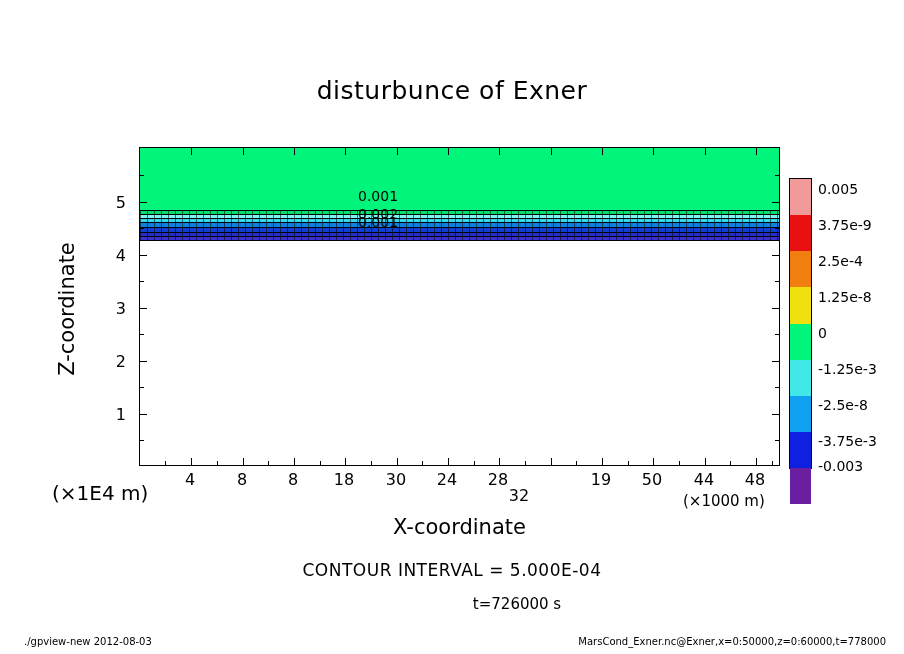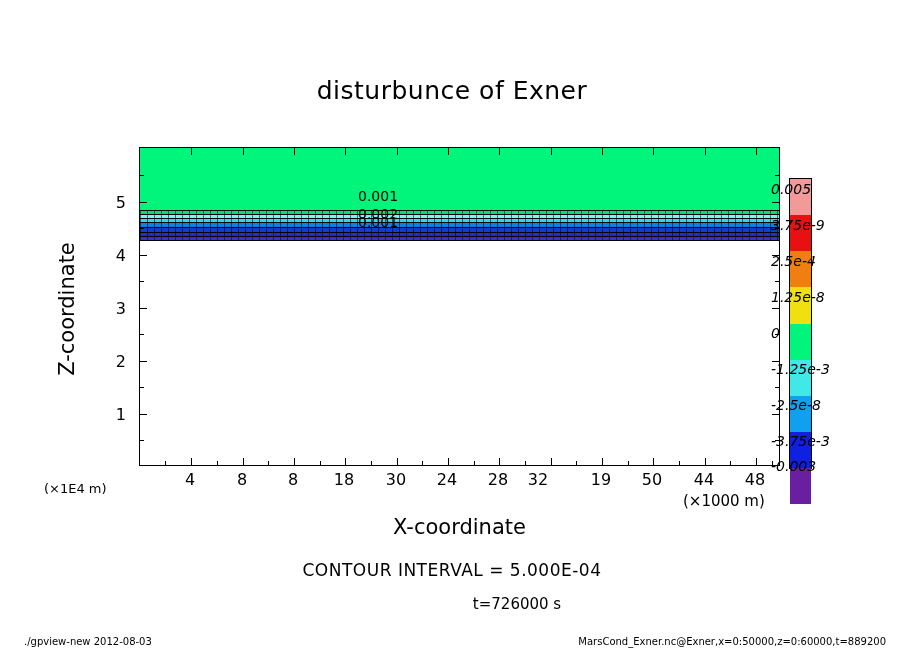--- a/index.html
+++ b/index.html
@@ -112,23 +112,23 @@
     text-align: center;
     font-size: 21px;
     transform: rotate(-90deg);
   }
   #x-units-right {
     left: 683px;
     top: 492px;
     font-size: 15px;
   }
   #y-units-left {
-    left: 44px;
+    left: 52px;
     top: 481px;
-    font-size: 13px;
+    font-size: 20px;
   }
 
   
   .inline-label {
     position: absolute;
     font-size: 14px;
     color: #000000;
     background: transparent;
     white-space: nowrap;
   }
@@ -138,24 +138,23 @@
     left: 789px;
     top: 178px;
     width: 21px;
     height: 289px;
     border: 1px solid #000000;
     box-sizing: content-box;
   }
   .cb-cell { width: 21px; height: 36.125px; }
   .cb-tick-label {
     position: absolute;
-    left: 771px;
+    left: 818px;
     font-size: 14px;
     white-space: nowrap;
-    font-style: italic;
   }
 
   #contour-interval {
     left: 0;
     top: 560px;
     width: 904px;
     text-align: center;
     font-size: 17px;
     letter-spacing: 0.5px;
   }
@@ -275,21 +274,21 @@
   <div class="inline-label" style="left:218px; top:66px;">0.001</div>
 </div>
 
 <div class="xlabel-tick" style="left:170px;">4</div>
 <div class="xlabel-tick" style="left:222px;">8</div>
 <div class="xlabel-tick" style="left:273px;">8</div>
 <div class="xlabel-tick" style="left:324px;">18</div>
 <div class="xlabel-tick" style="left:376px;">30</div>
 <div class="xlabel-tick" style="left:427px;">24</div>
 <div class="xlabel-tick" style="left:478px;">28</div>
-<div class="xlabel-tick" style="left:518px;">32</div>
+<div class="xlabel-tick" style="left:499px;margin-top:16px;">32</div>
 <div class="xlabel-tick" style="left:581px;">19</div>
 <div class="xlabel-tick" style="left:632px;">50</div>
 <div class="xlabel-tick" style="left:684px;">44</div>
 <div class="xlabel-tick" style="left:735px;">48</div>
 
 <div class="ylabel-tick" style="top:405px;">1</div>
 <div class="ylabel-tick" style="top:352px;">2</div>
 <div class="ylabel-tick" style="top:299px;">3</div>
 <div class="ylabel-tick" style="top:246px;">4</div>
 <div class="ylabel-tick" style="top:193px;">5</div>
@@ -317,13 +316,13 @@
 <div class="cb-tick-label" style="top:289px;">1.25e-8</div>
 <div class="cb-tick-label" style="top:325px;">0</div>
 <div class="cb-tick-label" style="top:361px;">-1.25e-3</div>
 <div class="cb-tick-label" style="top:397px;">-2.5e-8</div>
 <div class="cb-tick-label" style="top:433px;">-3.75e-3</div>
 <div class="cb-tick-label" style="top:458px;">-0.003</div>
 
 <div class="abs" id="contour-interval">CONTOUR INTERVAL = 5.000E-04</div>
 <div class="abs" id="time-stamp">t=726000 s</div>
 <div class="abs" id="footer-left">./gpview-new  2012-08-03</div>
-<div class="abs" id="footer-right">MarsCond_Exner.nc@Exner,x=0:50000,z=0:60000,t=889200</div>
+<div class="abs" id="footer-right">MarsCond_Exner.nc@Exner,x=0:50000,z=0:60000,t=778000</div>
 
 </body></html>

